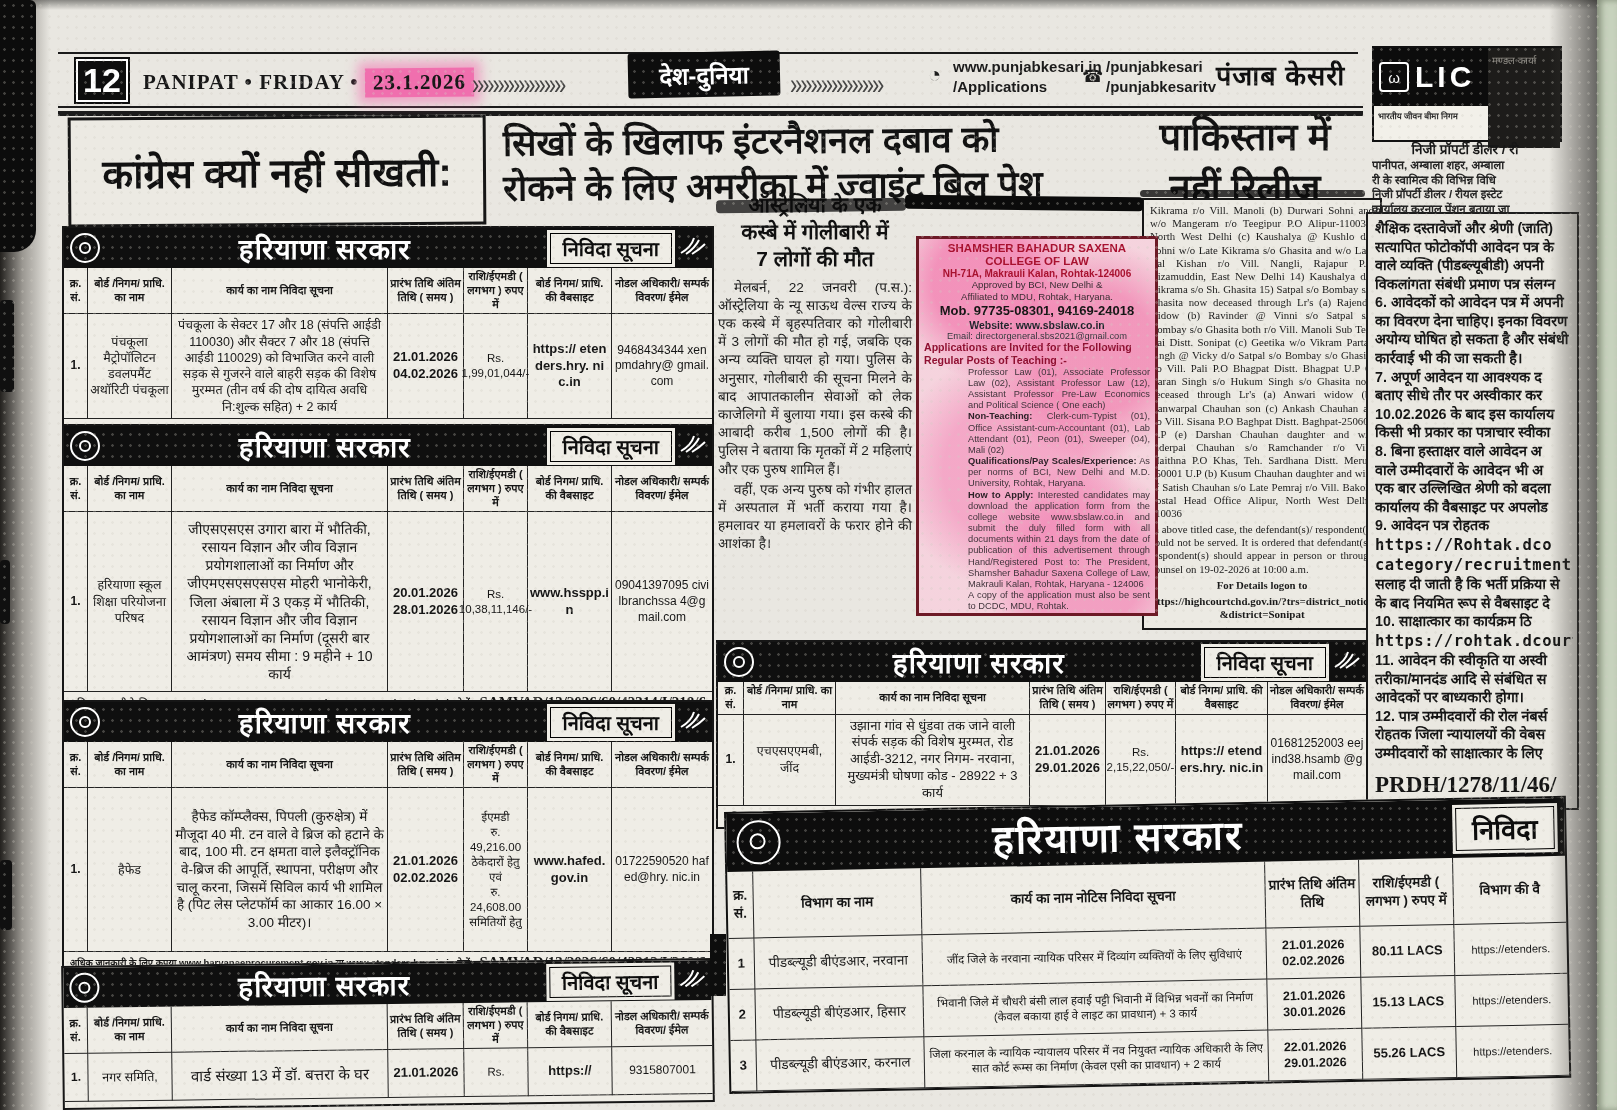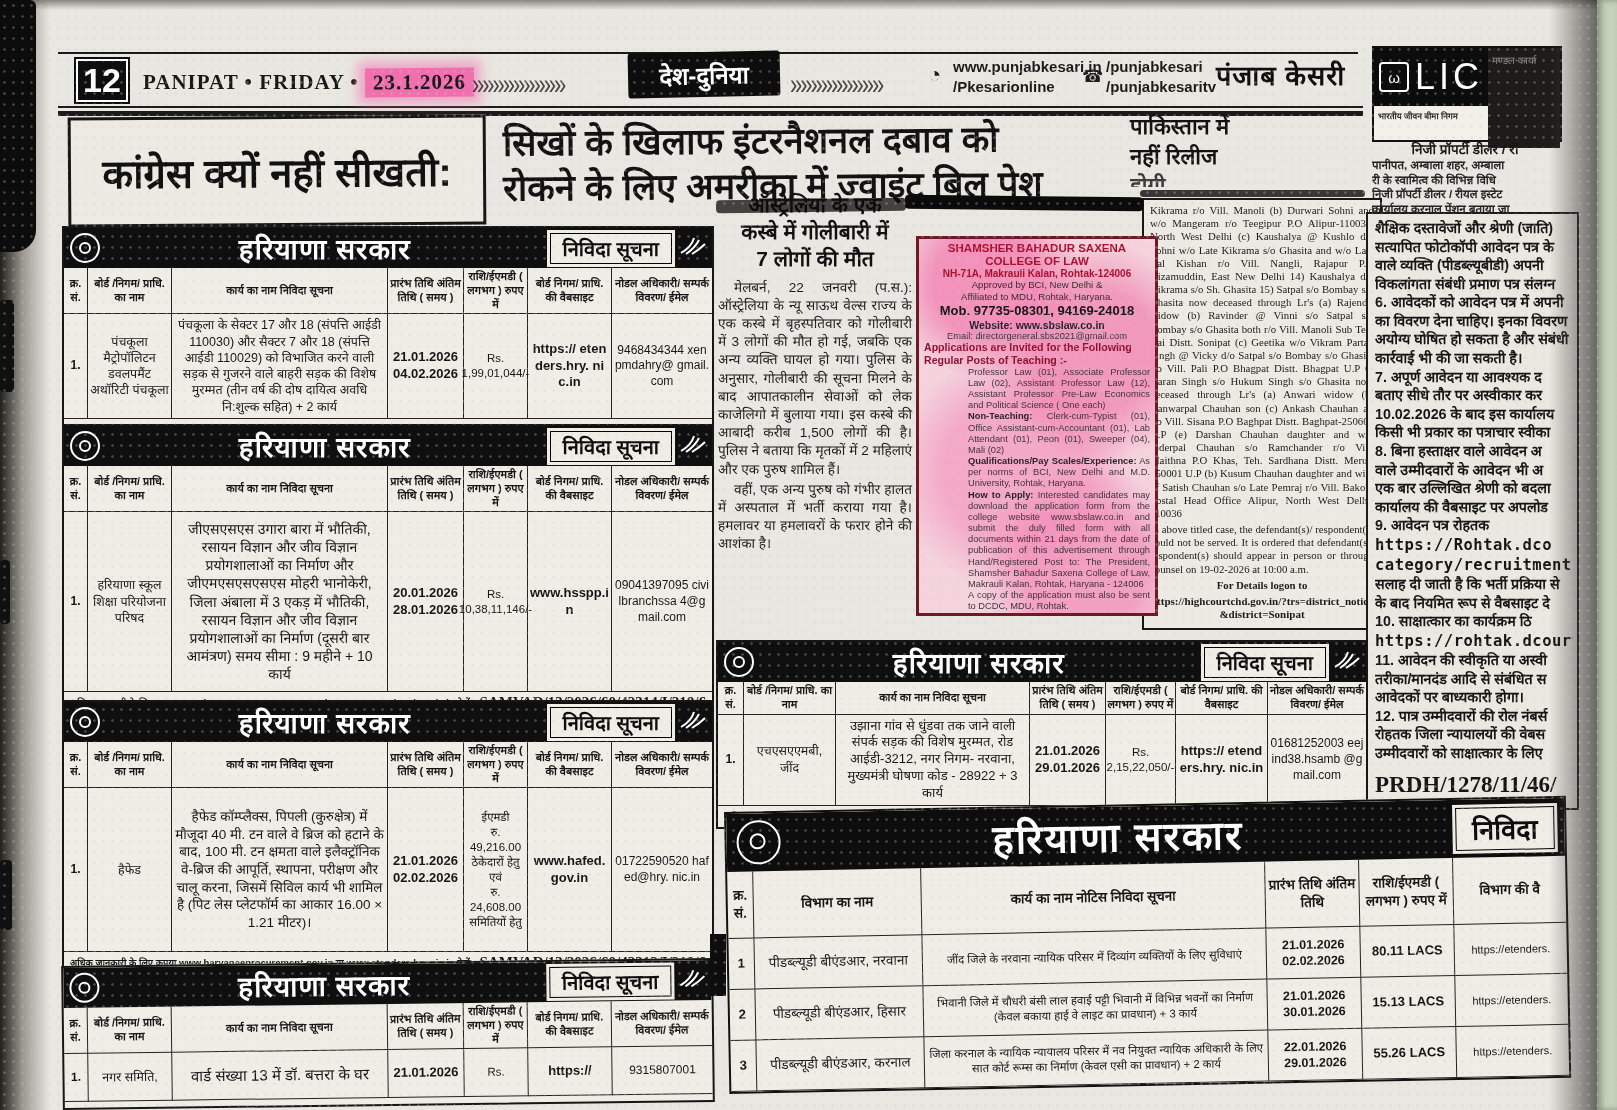--- a/index.html
+++ b/index.html
@@ -31,33 +31,33 @@
     display:flex;align-items:center;justify-content:center;font-size:24px;font-weight:800;transform:rotate(-1.2deg);border-radius:3px;z-index:6;}
   .mast-icon{position:absolute;font-size:17px;color:#1c1c1c;z-index:6;}
   .mast-urls{position:absolute;left:953px;top:57px;font-size:15px;font-weight:700;line-height:1.35;color:#1b1b1b;z-index:6;}
   .mast-social{position:absolute;left:1106px;top:57px;font-size:15px;font-weight:700;line-height:1.35;color:#1b1b1b;z-index:6;}
   .brand{position:absolute;left:1216px;top:56px;font-size:27px;font-weight:800;color:#0f0f0f;z-index:6;letter-spacing:1px;}
 
   
   .lic-box{position:absolute;left:1372px;top:46px;width:186px;height:92px;background:#f2f0e9;border:2px solid #111;z-index:7;display:flex;}
   .lic-black{width:118px;height:58px;background:#0c0c0c;display:flex;align-items:center;gap:6px;padding:0 5px;}
   .lic-emblem{width:26px;height:26px;border:2px solid #fff;border-radius:4px;display:flex;align-items:center;justify-content:center;color:#fff;font-size:15px;}
-  .lic-text{color:#fff;font-size:36px;font-weight:400;letter-spacing:4px;}
+  .lic-text{color:#fff;font-size:30px;font-weight:700;letter-spacing:4px;}
   .lic-sub{position:absolute;left:4px;top:62px;font-size:8.5px;color:#2b2b2b;font-weight:700;white-space:nowrap;}
   .lic-dark{position:absolute;right:0;top:0;width:64px;height:88px;background:#1d1c1a;color:#8f8c85;font-size:10px;padding:6px 4px;line-height:1.3;overflow:hidden;}
   .lic-ad{position:absolute;left:1372px;top:140px;width:186px;height:74px;z-index:7;overflow:hidden;}
   .lic-ad-h{font-size:13.5px;font-weight:800;color:#161616;text-align:center;white-space:nowrap;overflow:hidden;}
   .lic-ad-l{font-size:11.5px;font-weight:600;color:#242424;white-space:nowrap;overflow:hidden;line-height:1.28;}
 
   
   .hl-left-box{position:absolute;left:68px;top:116px;width:412px;height:104px;border:3px solid #161616;z-index:6;
     display:flex;align-items:center;justify-content:center;background:#eceae3;transform:rotate(-.4deg);}
   .hl-left-text{font-size:40px;font-weight:800;color:#111;white-space:nowrap;}
   .hl-center{position:absolute;left:503px;top:118px;width:620px;z-index:6;font-size:36px;font-weight:800;color:#121212;line-height:1.25;transform:rotate(-.5deg);}
-  .hl-right{position:absolute;left:1130px;top:112px;width:230px;z-index:6;font-size:22px;font-weight:800;color:#121212;line-height:1.35;}
+  .hl-right{position:absolute;left:1130px;top:112px;width:230px;z-index:6;font-size:38px;font-weight:800;color:#121212;line-height:1.35;text-align:center;}
   .hl-right-partial{height:16px;overflow:hidden;opacity:.8;}
 
   
   .article{position:absolute;left:718px;top:192px;width:194px;height:438px;z-index:6;}
   .art-title{font-size:21px;font-weight:800;text-align:center;line-height:1.28;color:#101010;}
   .art-body{margin-top:6px;font-size:13.6px;line-height:1.34;text-align:justify;color:#1a1a1a;}
   .art-body p{margin:0 0 2px 0;text-indent:16px;}
   .smear{position:absolute;background:#0b0b0b;border-radius:4px;z-index:8;}
 
   
@@ -161,21 +161,21 @@
     <span>FRIDAY</span>
     <span>•</span>
     <span class="hl-pink">23.1.2026</span>
   </div>
   <div class="chevrons" style="left:472px;width:150px;">»»»»»»»»»</div>
   <div class="section-box">देश-दुनिया</div>
   <div class="chevrons" style="left:790px;width:140px;">»»»»»»»»»</div>
   <div class="mast-icon" style="left:928px;top:62px;font-size:22px;">◔</div>
   <div class="mast-urls">
     <div>www.punjabkesari.in</div>
-    <div>/Pkesarionline</div>
+    <div>/Applications</div>
   </div>
   <div class="mast-icon" style="left:1082px;top:66px;">☎</div>
   <div class="mast-social">
     <div>/punjabkesari</div>
     <div>/punjabkesaritv</div>
   </div>
   <div class="brand">पंजाब केसरी</div>
 
   <div class="lic-box">
     <div class="lic-black">
@@ -297,21 +297,21 @@
       <div>बोर्ड /निगम/ प्राधि. का नाम</div>
       <div>कार्य का नाम निविदा सूचना</div>
       <div>प्रारंभ तिथि अंतिम तिथि ( समय )</div>
       <div>राशि/ईएमडी ( लगभग ) रुपए में</div>
       <div>बोर्ड निगम/ प्राधि. की वैबसाइट</div>
       <div>नोडल अधिकारी/ सम्पर्क विवरण/ ईमेल</div>
     </div>
     <div class="t-row" style="min-height:164px;">
       <div class="c-sn">1.</div>
       <div class="c-board">हैफेड</div>
-      <div class="c-work" style="font-size:13.5px;">हैफेड कॉम्प्लैक्स, पिपली (कुरुक्षेत्र) में मौजूदा 40 मी. टन वाले वे ब्रिज को हटाने के बाद, 100 मी. टन क्षमता वाले इलैक्ट्रॉनिक वे-ब्रिज की आपूर्ति, स्थापना, परीक्षण और चालू करना, जिसमें सिविल कार्य भी शामिल है (पिट लेस प्लेटफॉर्म का आकार 16.00 × 1.21 मीटर)।</div>
+      <div class="c-work" style="font-size:13.5px;">हैफेड कॉम्प्लैक्स, पिपली (कुरुक्षेत्र) में मौजूदा 40 मी. टन वाले वे ब्रिज को हटाने के बाद, 100 मी. टन क्षमता वाले इलैक्ट्रॉनिक वे-ब्रिज की आपूर्ति, स्थापना, परीक्षण और चालू करना, जिसमें सिविल कार्य भी शामिल है (पिट लेस प्लेटफॉर्म का आकार 16.00 × 3.00 मीटर)।</div>
       <div class="c-dates">
         <div>21.01.2026</div>
         <div>02.02.2026</div>
       </div>
       <div class="c-amt">ईएमडी
 रु.
 49,216.00
 ठेकेदारों हेतु
 एवं
 रु.

